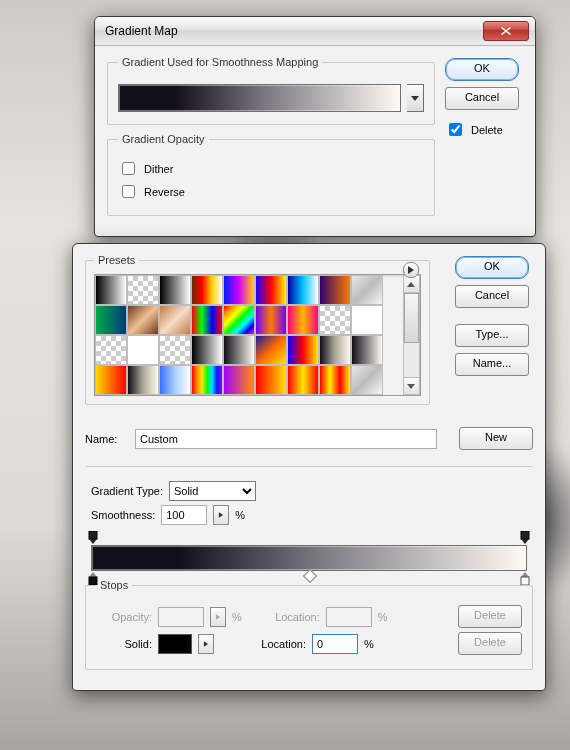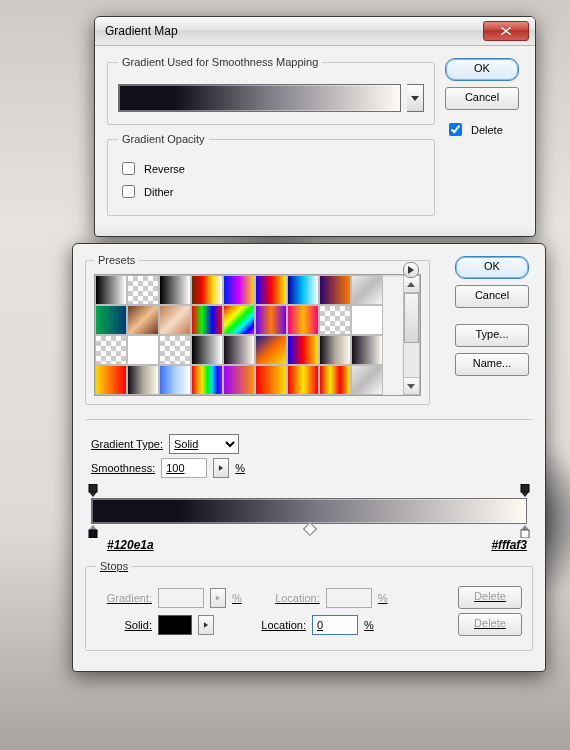--- a/index.html
+++ b/index.html
@@ -74,25 +74,25 @@
             <div class="grad-bar"></div>
             <div class="drop-tri">
                 <div class="small-tri"></div>
               </div>
           </div>
         </fieldset>
         <fieldset>
           <legend>Gradient Opacity</legend>
           <div class="row">
               <input type="checkbox" class="cb" style="">
-              <span>Reverse</span>
+              <span>Dither</span>
             </div>
           <div class="row">
               <input type="checkbox" class="cb" style="">
-              <span>Dither</span>
+              <span>Reverse</span>
             </div>
         </fieldset>
       </div>
       <div style="width:78px;padding-top:2px;">
         <div class="btn primary">OK</div>
         <div class="btn">Cancel</div>
         <div class="row" style="margin-top:10px;">
             <input type="checkbox" class="cb" checked="" style="">
             <span>Delete</span>
           </div>
@@ -173,25 +173,31 @@
       </div>
       <div style="width:78px;padding-top:2px;">
         <div class="btn primary">OK</div>
         <div class="btn">Cancel</div>
         <div style="height:10px;"></div>
         <div class="btn">Type...</div>
         <div class="btn">Name...</div>
       </div>
     </div>
 
-
-    <fieldset style="margin-top:6px;border-top:1px solid #c9c9c9;border-left:none;border-right:none;border-bottom:none;padding:10px 0 0 0;text-decoration:underline;">
+    <div class="row" style="margin-top:14px;">
+      <span style="width:44px;">Name:</span>
+      <input class="txt-input" style="flex: 1 1 0%;" value="Custom">
+      <div style="width:10px;"></div>
+      <div class="btn" style="margin:0;width:72px;">New</div>
+    </div>
+
+    <fieldset style="margin-top:16px;border-top:1px solid #c9c9c9;border-left:none;border-right:none;border-bottom:none;padding:10px 0 0 0;">
       <div class="row" style="margin-left:6px;">
         <span>Gradient Type:</span>
-        <select class="sel" style="width:70px;"><option>Solid</option></select>
+        <select class="sel" style="width:87px;"><option>Solid</option></select>
       </div>
       <div class="row" style="margin-left:6px;">
         <span>Smoothness:</span>
         <input class="txt-input num-input" value="100" style="">
         <div class="spinner">
             <div class="flyout" style="transform:scale(.7);"></div>
           </div>
         <span>%</span>
       </div>
 
@@ -219,29 +225,25 @@
               <rect x="2" y="6" width="8" height="8" fill="#120e1a" stroke="#000"></rect>
             </svg>
           </div>
         <div class="stop-hdl col-stop" style="right:-4px;bottom:-14px;top:auto;">
             <svg width="12" height="14">
               <polygon points="6,1 10,6 2,6" fill="#888"></polygon>
               <rect x="2" y="6" width="8" height="8" fill="#fffaf3" stroke="#555"></rect>
             </svg>
           </div>
       </div>
-      <div style="display:flex;justify-content:space-between;margin:14px 6px 0 22px;">
-        <span class="hex-label">#120e1a</span>
-        <span class="hex-label">#fffaf3</span>
-      </div>
 
       <fieldset style="margin:8px 0 0 0;">
         <legend>Stops</legend>
         <div class="row disabled">
-          <span style="width:56px;text-align:right;">Gradient:</span>
+          <span style="width:56px;text-align:right;">Opacity:</span>
           <input class="txt-input num-input" disabled="" style="">
           <div class="spinner">
               <div class="flyout" style="transform:scale(.7);border-left-color:#aaa;"></div>
             </div>
           <span>%</span>
           <span style="width:62px;text-align:right;margin-left:10px;">Location:</span>
           <input class="txt-input num-input" disabled="" style="">
           <span>%</span>
           <div style="flex:1;"></div>
           <div class="btn" style="margin:0;width:62px;">Delete</div>

